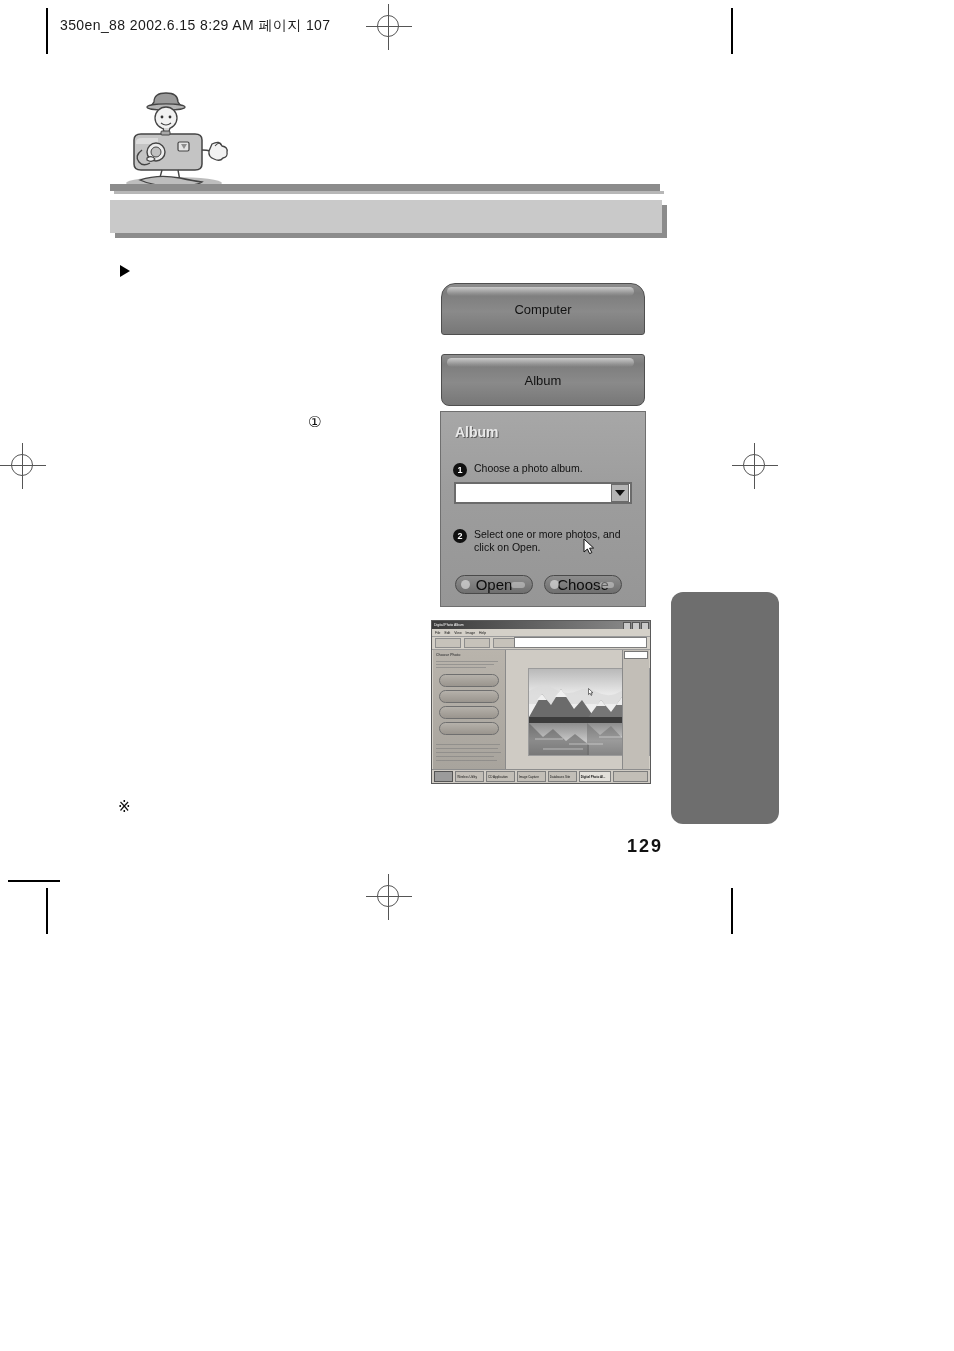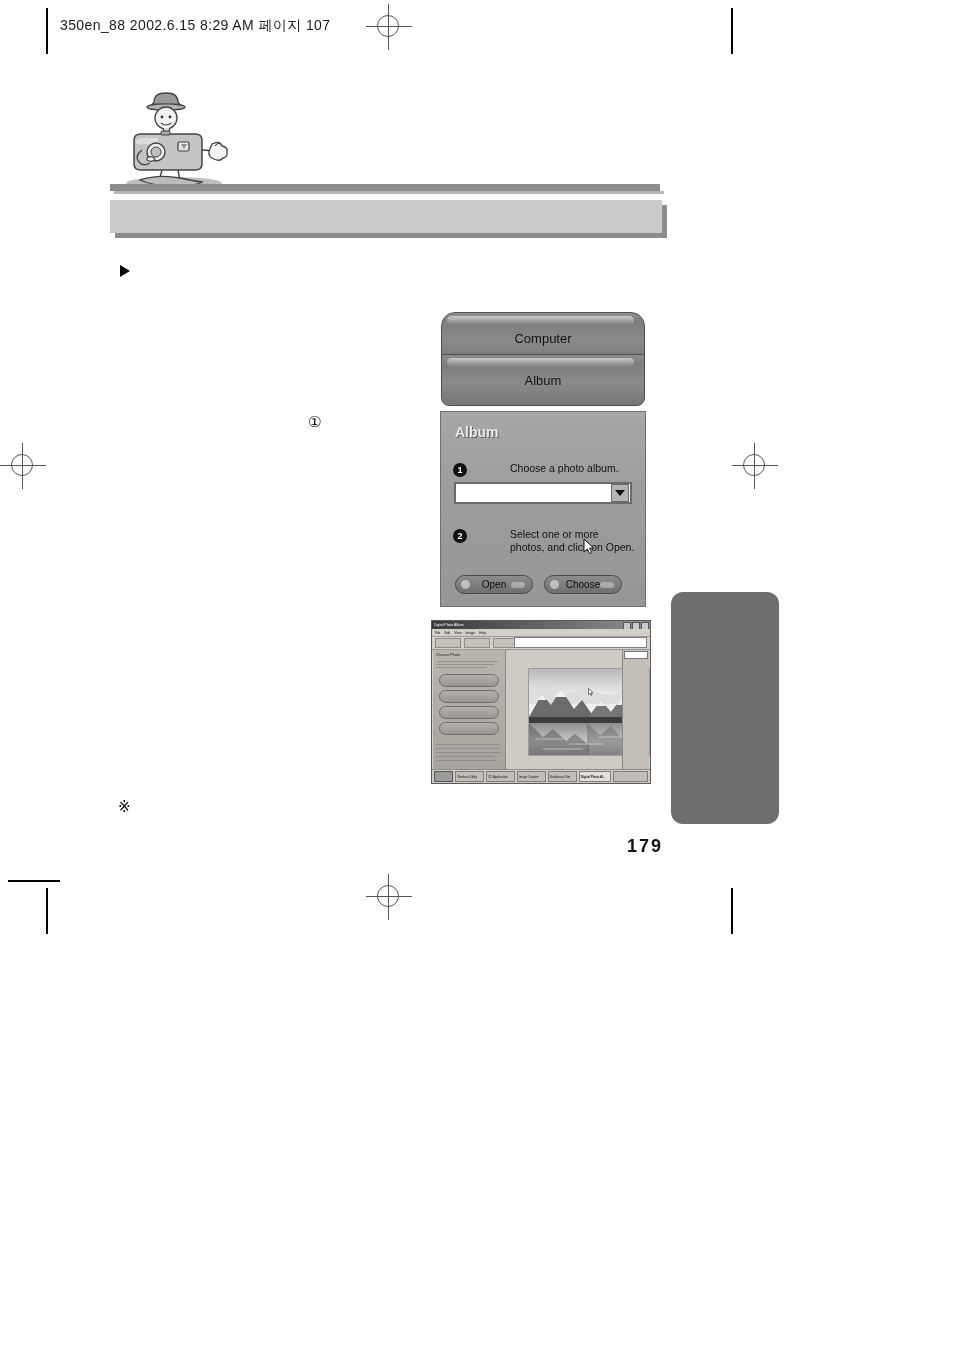--- a/index.html
+++ b/index.html
@@ -49,53 +49,53 @@
   
   
   .modebtn{position:absolute;width:204px;height:52px;
            background:linear-gradient(180deg,#8e8e8e 0%,#7d7d7d 18%,#8a8a8a 55%,#777 100%);
            border:1px solid #4f4f4f;box-sizing:border-box;
            display:flex;align-items:center;justify-content:center;
            font-size:13px;color:#121212;}
   .modebtn .gloss{position:absolute;left:5px;top:3px;right:10px;height:9px;
                   background:linear-gradient(180deg,rgba(255,255,255,.55),rgba(255,255,255,0));
                   border-radius:6px;}
-  #btn-computer{left:441px;top:312px;border-radius:14px 14px 3px 3px;}
+  #btn-computer{left:441px;top:283px;border-radius:14px 14px 3px 3px;}
   #btn-album{left:441px;top:354px;border-radius:3px 3px 8px 8px;}
 
   
   #album-panel{left:440px;top:411px;width:206px;height:196px;
                background:linear-gradient(180deg,#a7a7a7 0%,#9d9d9d 40%,#969696 100%);
                border:1px solid #6f6f6f;box-sizing:border-box;}
   #album-panel-title{position:absolute;left:14px;top:12px;font-size:14px;
                      font-weight:bold;color:#e9e9e9;text-shadow:1px 1px 0 #5d5d5d;}
 
   .step-row{position:absolute;display:flex;align-items:flex-start;gap:7px;}
   .step-num{width:14px;height:14px;border-radius:50%;background:#111;color:#fff;
             font-size:9px;font-weight:bold;display:flex;align-items:center;
             justify-content:center;flex:0 0 auto;margin-top:1px;}
-  .step-text{font-size:10.5px;color:#111;line-height:13px;margin-left:36px;}
+  .step-text{font-size:10.5px;color:#111;line-height:13px;}
   #step1{left:12px;top:50px;}
   #step2{left:12px;top:116px;width:182px;}
 
   #album-select{position:absolute;left:13px;top:70px;width:178px;height:22px;
                 background:#ffffff;border:2px solid #6b6b6b;box-sizing:border-box;
                 display:flex;align-items:center;justify-content:flex-end;}
   #album-select-arrow{width:18px;height:18px;background:#b4b4b4;
                       border:1px solid #6b6b6b;box-sizing:border-box;
                       display:flex;align-items:center;justify-content:center;
                       margin-right:1px;}
   #album-select-arrow .tri{width:0;height:0;border-left:5px solid transparent;
                            border-right:5px solid transparent;border-top:6px solid #111;}
 
   .pillbtn{position:absolute;width:78px;height:19px;border-radius:10px;
            background:linear-gradient(180deg,#8d8d8d,#6f6f6f);
            border:1px solid #4a4a4a;box-sizing:border-box;
            display:flex;align-items:center;justify-content:center;
-           font-size:10px;color:#0d0d0d;}
+           font-size:15px;color:#0d0d0d;}
   .pillbtn .dot{position:absolute;left:5px;top:4px;width:9px;height:9px;
                 border-radius:50%;background:rgba(255,255,255,.5);}
   .pillbtn .dot2{position:absolute;right:7px;top:6px;width:14px;height:6px;
                  border-radius:4px;background:rgba(255,255,255,.35);}
   #btn-open{left:14px;top:163px;}
   #btn-return{left:103px;top:163px;}
 
   #panel-cursor{position:absolute;left:142px;top:126px;width:12px;height:17px;}
 
   
@@ -357,13 +357,13 @@
     <div class="tkb" style="width:26px;">CD Application</div>
     <div class="tkb" style="width:26px;">Image Capture</div>
     <div class="tkb" style="width:26px;">Databases Site</div>
     <div class="tkb active" style="width:30px;">Digital Photo Al...</div>
     <div id="ss-tray" title="12:00 PM"></div>
   </div>
 </div>
 
 <div class="abs" id="chapter-tab"></div>
 
-<div class="abs" id="page-number">179</div>
+<div class="abs" id="page-number">129</div>
 
 </body></html>

